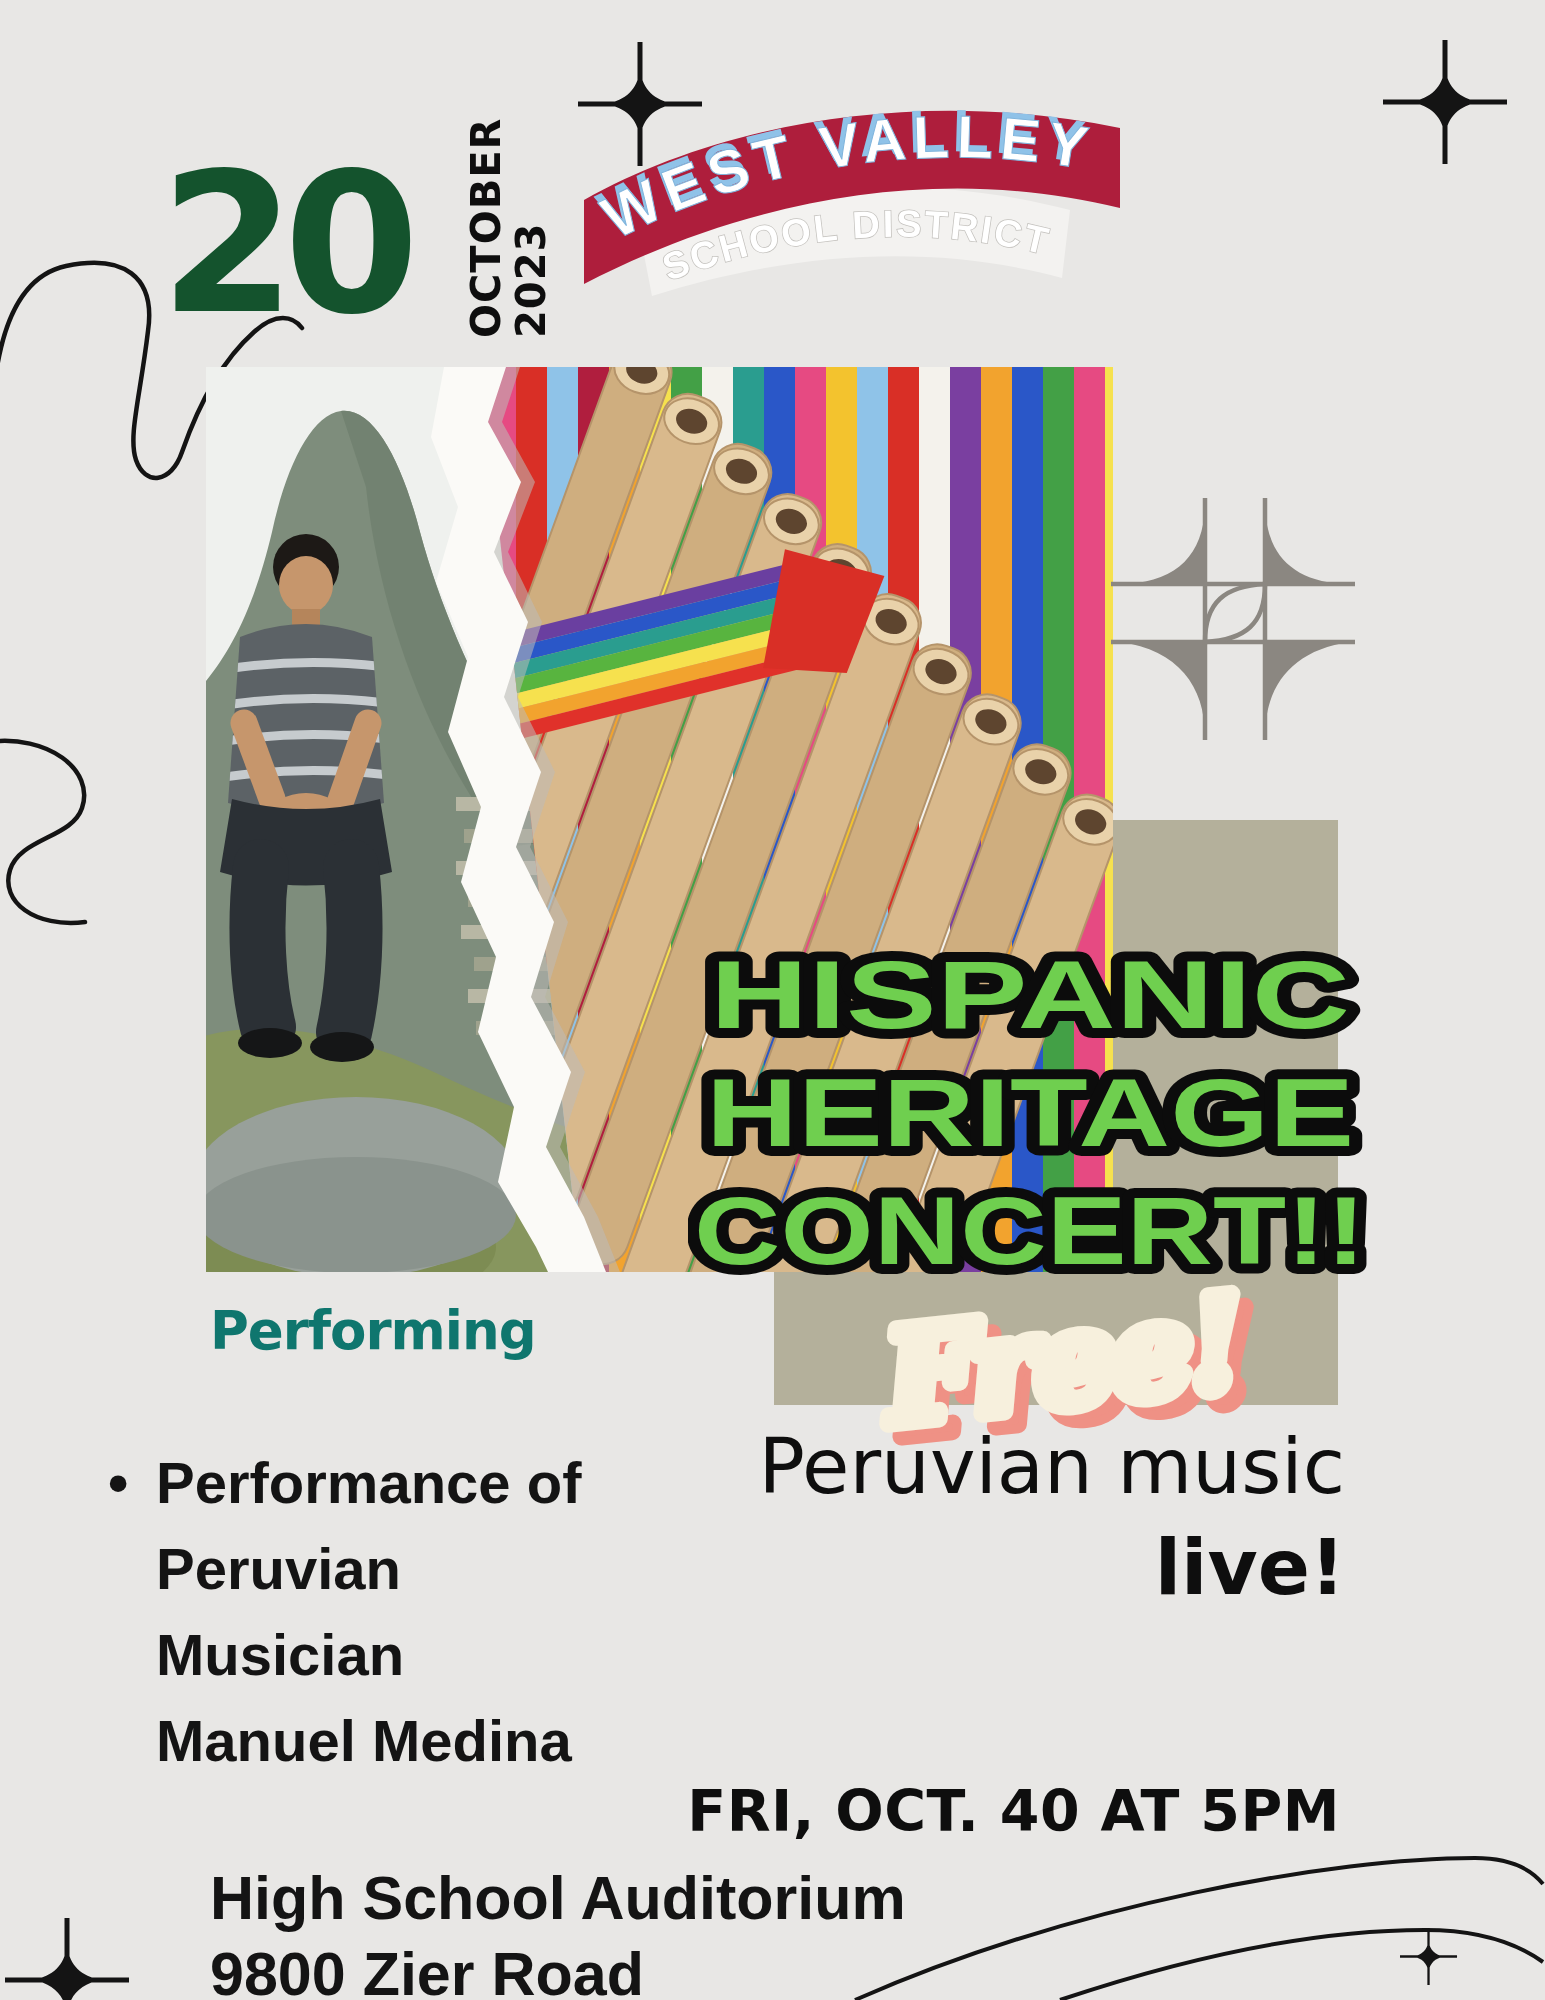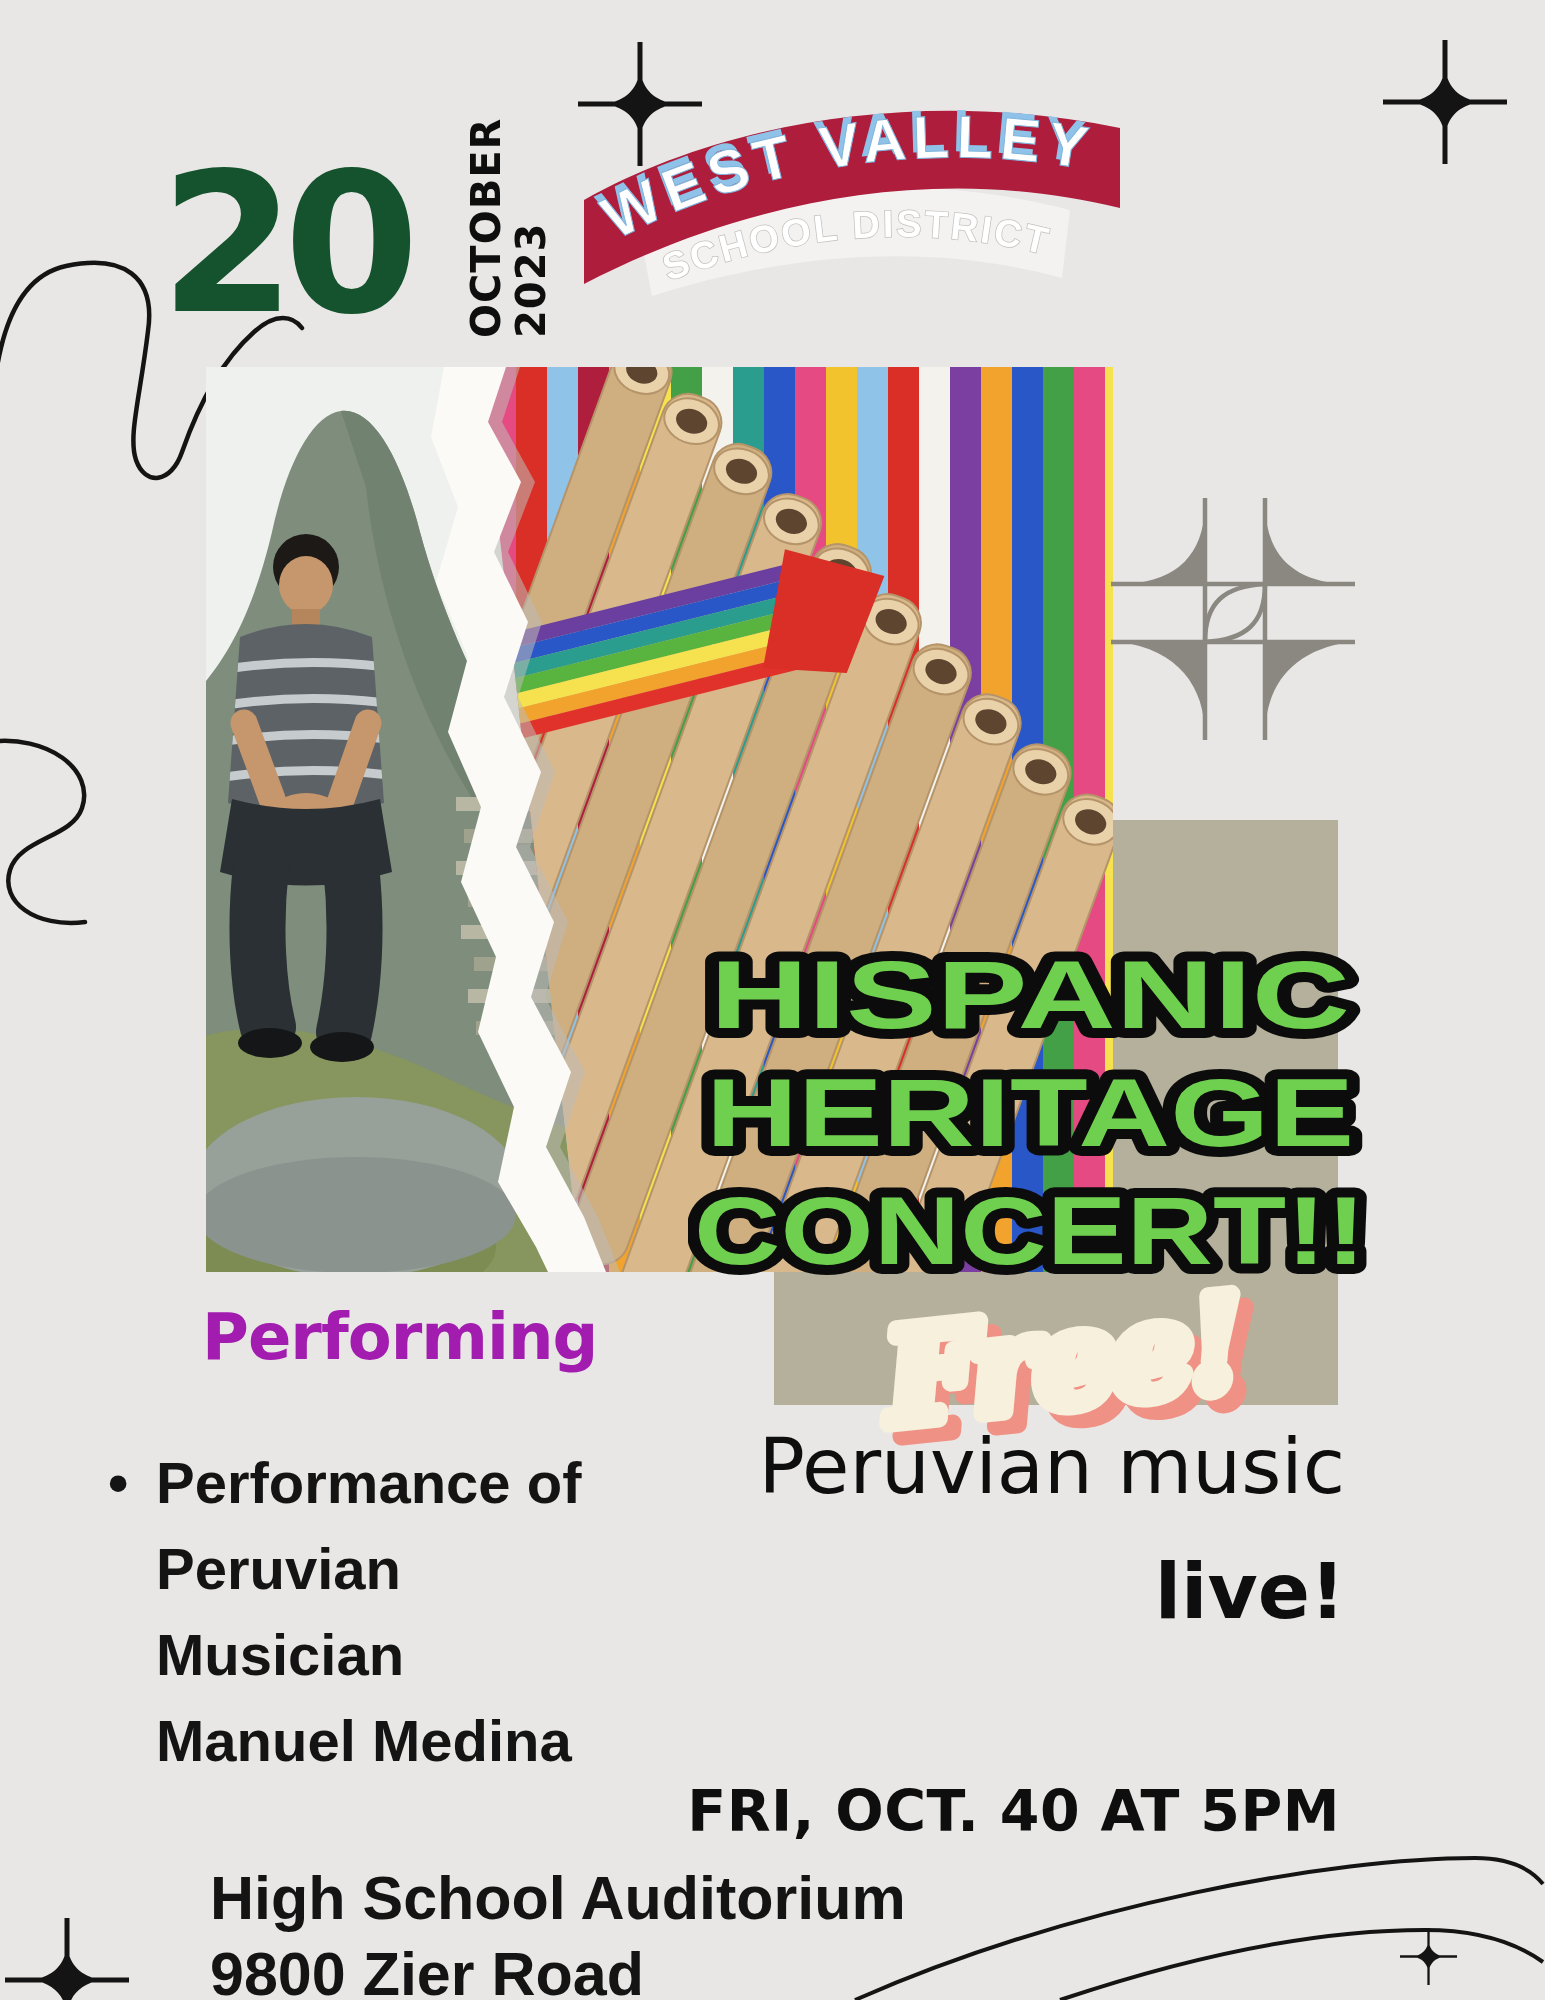--- a/index.html
+++ b/index.html
@@ -25,25 +25,25 @@
        fill:#6fcf4f;stroke:#0c0c0c;stroke-width:20px;stroke-linejoin:round;
        paint-order:stroke fill;font-size:97px;}
   
   #free-svg{left:855px;top:1268px;width:440px;height:205px;}
   #free-svg text{font-family:"DejaVu Serif",serif;font-style:italic;font-weight:bold;
        font-size:128px;letter-spacing:-4px;stroke-linejoin:round;paint-order:stroke fill;}
   
   #tagline{left:600px;top:1428px;width:745px;text-align:right;color:#0e0e0e;
        font-family:"DejaVu Sans",sans-serif;}
   #tagline .l1{font-size:77px;font-weight:400;line-height:1;}
-  #tagline .l2{font-size:77px;font-weight:800;line-height:1;margin-top:48px;}
+  #tagline .l2{font-size:77px;font-weight:800;line-height:1;margin-top:24px;}
   #datetime{left:600px;top:1778px;width:740px;text-align:right;font-size:57px;
        font-weight:800;letter-spacing:.5px;color:#0e0e0e;font-family:"DejaVu Sans",sans-serif;}
   
-  #performing{left:202px;top:1300px;font-size:64px;font-weight:800;color:#a21caf;
+  #performing{left:210px;top:1300px;font-size:53px;font-weight:800;color:#0f766e;
        font-family:"DejaVu Sans",sans-serif;letter-spacing:-1px;}
   #bullet-list{left:106px;top:1440px;width:540px;list-style:none;margin:0;padding:0;
        font-size:58px;font-weight:600;line-height:86px;color:#141414;}
   #bullet-list li{position:relative;padding-left:50px;white-space:pre-line;}
   #bullet-list li::before{content:"•";position:absolute;left:2px;top:0;}
   
   #venue{left:210px;top:1860px;font-size:61px;font-weight:600;line-height:76px;
        white-space:pre-line;color:#141414;}
   svg{display:block;}
 </style>

